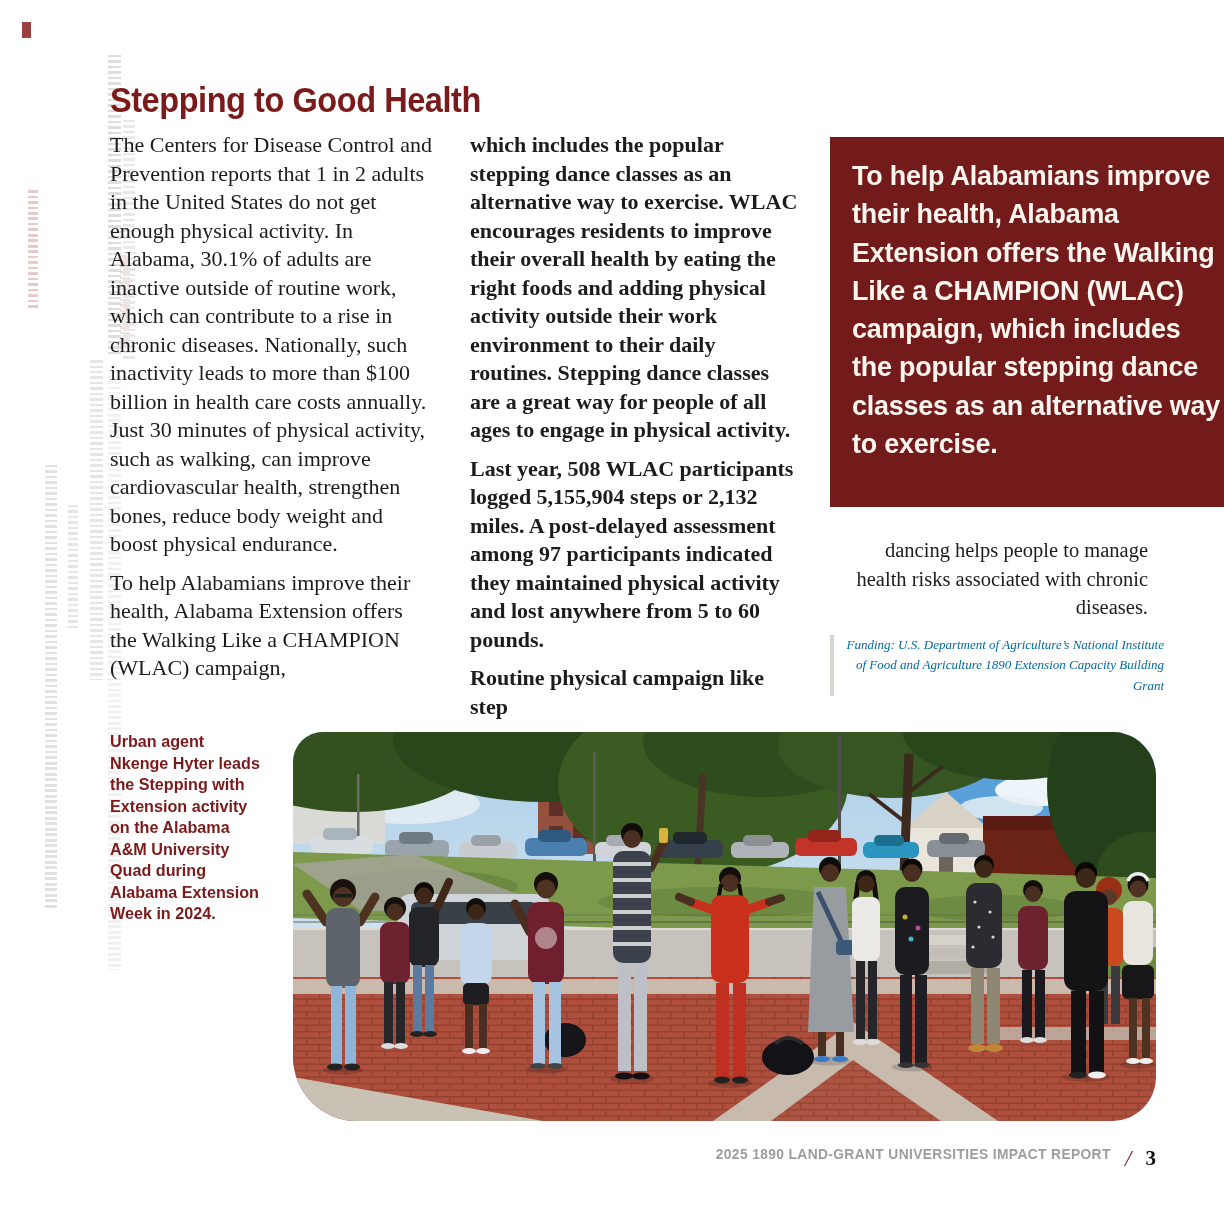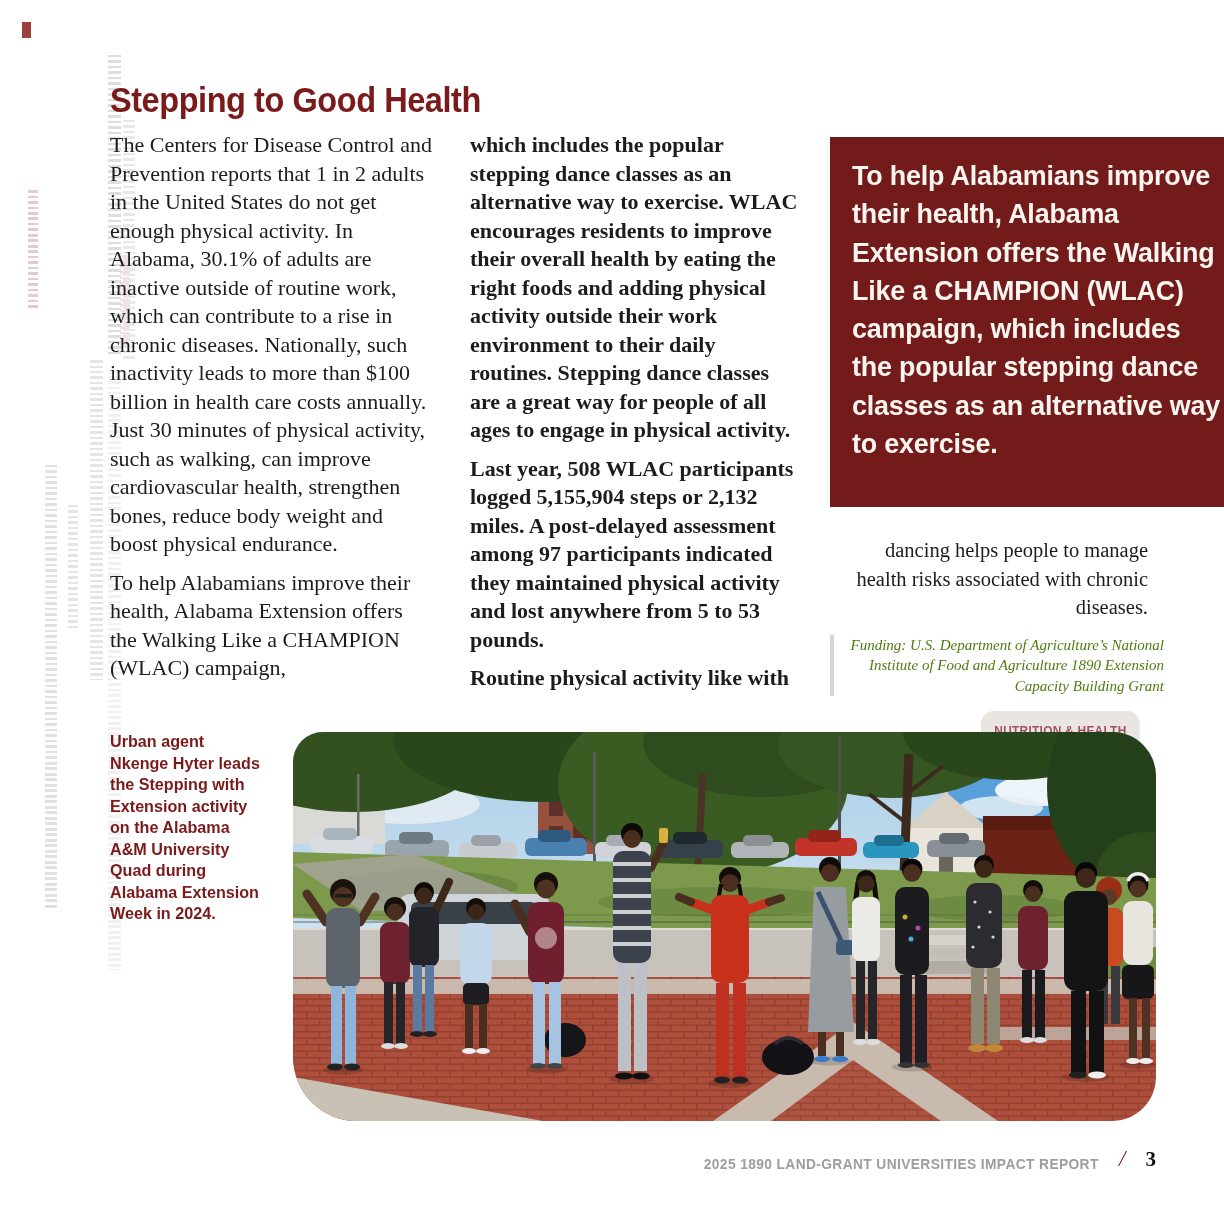--- a/index.html
+++ b/index.html
@@ -23,35 +23,35 @@
 
   .pullquote{position:absolute;left:810px;top:137px;width:414px;height:370px;background:#731b1b;
              box-sizing:border-box;padding:19px 22px;}
   .pq-inner{color:#faf6ef;font-family:"Liberation Sans",sans-serif;font-weight:700;
             font-size:28.5px;line-height:38.3px;letter-spacing:-0.2px;
             width:106%;transform:scaleX(.943);transform-origin:left top;}
 
   .rail{position:absolute;left:810px;top:536px;width:318px;font-size:20.5px;line-height:28.5px;text-align:right;}
   .rail p{margin:0;}
   .funding{margin-top:13px;border-left:4px solid #d8d5d0;padding-left:12px;
-           font-style:italic;font-size:15px;line-height:20.5px;width:318px;color:#4d7c0f;}
+           font-style:italic;font-size:13px;line-height:20.5px;width:318px;color:#0369a1;}
   .badge{display:inline-block;margin-top:15px;background:#e9e6e2;color:#a25061;
          font-family:"Liberation Sans",sans-serif;font-weight:700;font-size:12.5px;
          letter-spacing:.3px;padding:6px 14px;border-radius:13px;
          transform:scaleX(.95);transform-origin:left center;white-space:nowrap;}
 
   .caption{position:absolute;left:90px;top:731px;width:164px;color:#7a1a1a;
            font-family:"Liberation Sans",sans-serif;font-weight:700;font-size:17px;line-height:21.5px;
            transform:scaleX(.95);transform-origin:left top;}
 
   .photo{position:absolute;left:273px;top:732px;width:863px;height:389px;margin:0;
          border-radius:30px 44px 44px 64px;overflow:hidden;background:#b7d3e8;}
   .photo svg{display:block;width:100%;height:100%;}
 
-  .footer{position:absolute;right:88px;top:1146px;display:flex;align-items:flex-end;gap:20px;}
+  .footer{position:absolute;right:88px;top:1146px;display:flex;align-items:flex-start;gap:14px;}
   .footer-report{color:#9d9d9d;font-family:"Liberation Sans",sans-serif;font-weight:700;
                  font-size:14.5px;letter-spacing:.4px;transform:scaleX(.95);transform-origin:right center;white-space:nowrap;}
   .footer-slash{color:#7a1a1a;font-family:"Liberation Serif",serif;font-style:italic;font-size:23px;font-weight:400;}
   .footer-page{color:#101010;font-family:"Liberation Serif",serif;font-weight:700;font-size:21px;}
 </style>
 </head>
 <body>
 
 <div class="page">
 
@@ -67,32 +67,31 @@
 
   <h1 class="title">Stepping to Good Health</h1>
 
   <div class="bodycol col1">
     <p>The Centers for Disease Control and Prevention reports that 1 in 2 adults in the United States do not get enough physical activity. In Alabama, 30.1% of adults are inactive outside of routine work, which can contribute to a rise in chronic diseases. Nationally, such inactivity leads to more than $100 billion in health care costs annually. Just 30 minutes of physical activity, such as walking, can improve cardiovascular health, strengthen bones, reduce body weight and boost physical endurance.</p>
     <p>To help Alabamians improve their health, Alabama Extension offers the Walking Like a CHAMPION (WLAC) campaign,</p>
   </div>
 
   <div class="bodycol col2">
     <p>which includes the popular stepping dance classes as an alternative way to exercise. WLAC encourages residents to improve their overall health by eating the right foods and adding physical activity outside their work environment to their daily routines. Stepping dance classes are a great way for people of all ages to engage in physical activity.</p>
-    <p>Last year, 508 WLAC participants logged 5,155,904 steps or 2,132 miles. A post-delayed assessment among 97 participants indicated they maintained physical activity and lost anywhere from 5 to 53 pounds.</p>
-    <p>Routine physical activity like with</p>
+    <p>Last year, 508 WLAC participants logged 5,155,904 steps or 2,132 miles. A post-delayed assessment among 97 participants indicated they maintained physical activity and lost anywhere from 5 to 60 pounds.</p>
+    <p>Routine physical campaign like step</p>
   </div>
 
   <aside class="pullquote">
     <div class="pq-inner">To help Alabamians improve their health, Alabama Extension offers the Walking Like a CHAMPION (WLAC) campaign, which includes the popular stepping dance classes as an alternative way to exercise.</div>
   </aside>
 
   <div class="rail">
     <p>dancing helps people to manage health risks associated with chronic diseases.</p>
     <div class="funding">Funding: U.S. Department of Agriculture’s National Institute of Food and Agriculture 1890 Extension Capacity Building Grant</div>
-    <div><span class="badge">NUTRITION &amp; HEALTH</span></div>
   </div>
 
   <div class="caption">Urban agent Nkenge Hyter leads the Stepping with Extension activity on the Alabama A&amp;M University Quad during Alabama Extension Week in 2024.</div>
 
   <figure class="photo">
     <svg viewBox="0 0 863 389" xmlns="http://www.w3.org/2000/svg">
       <defs>
         <linearGradient id="sky" x1="0" y1="0" x2="0" y2="1">
           <stop offset="0" stop-color="#a9cde8"></stop>
             <stop offset="1" stop-color="#d9e7f1"></stop>

